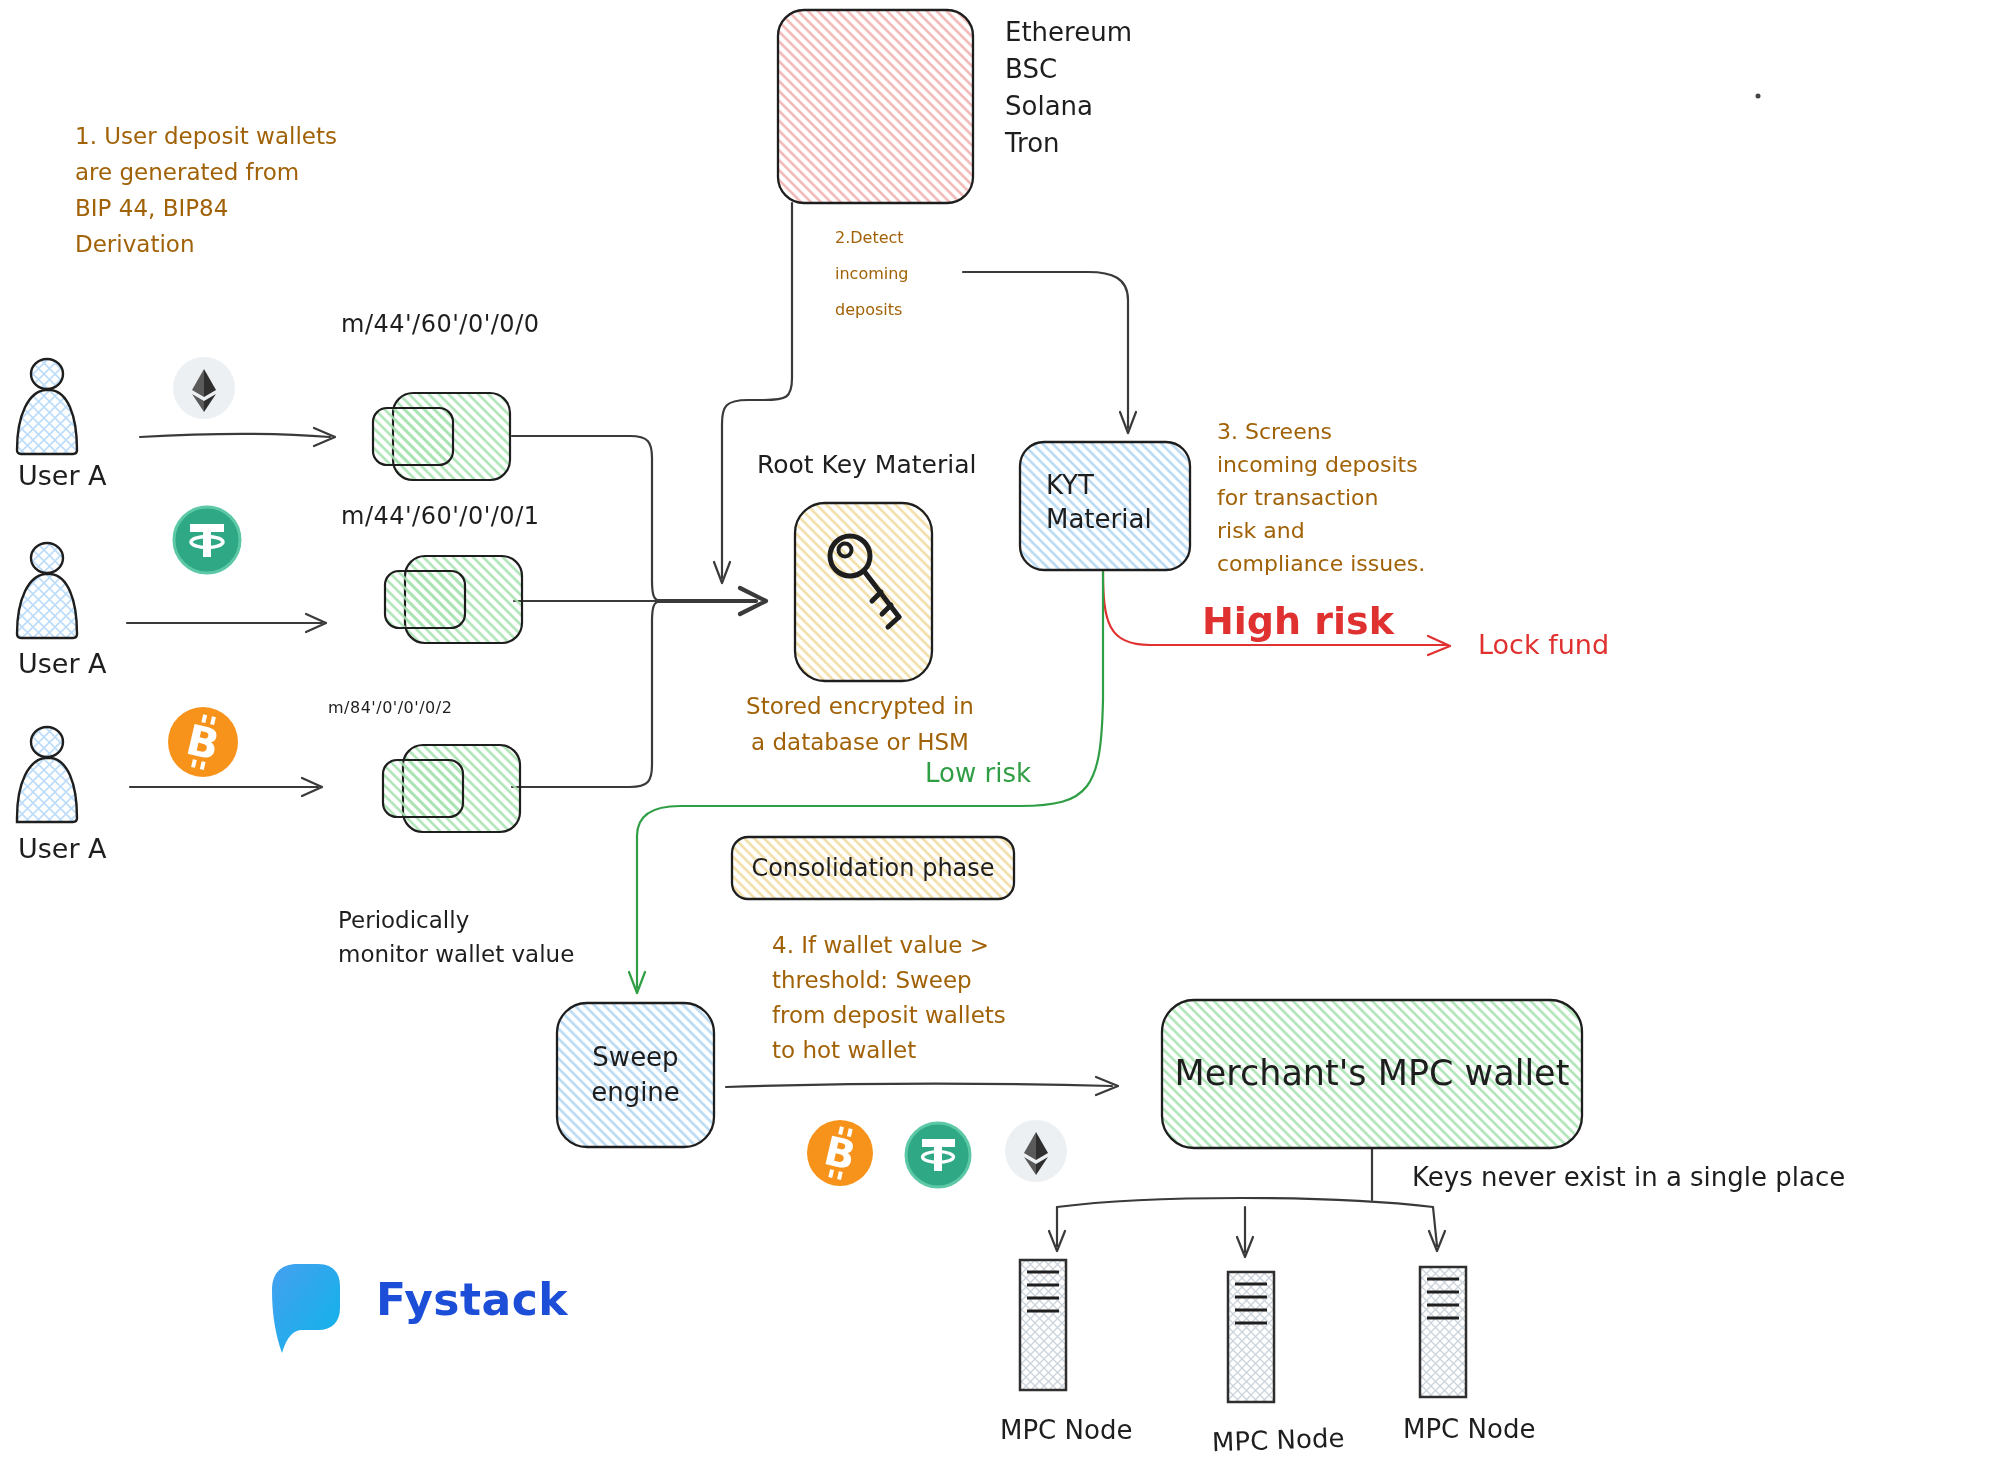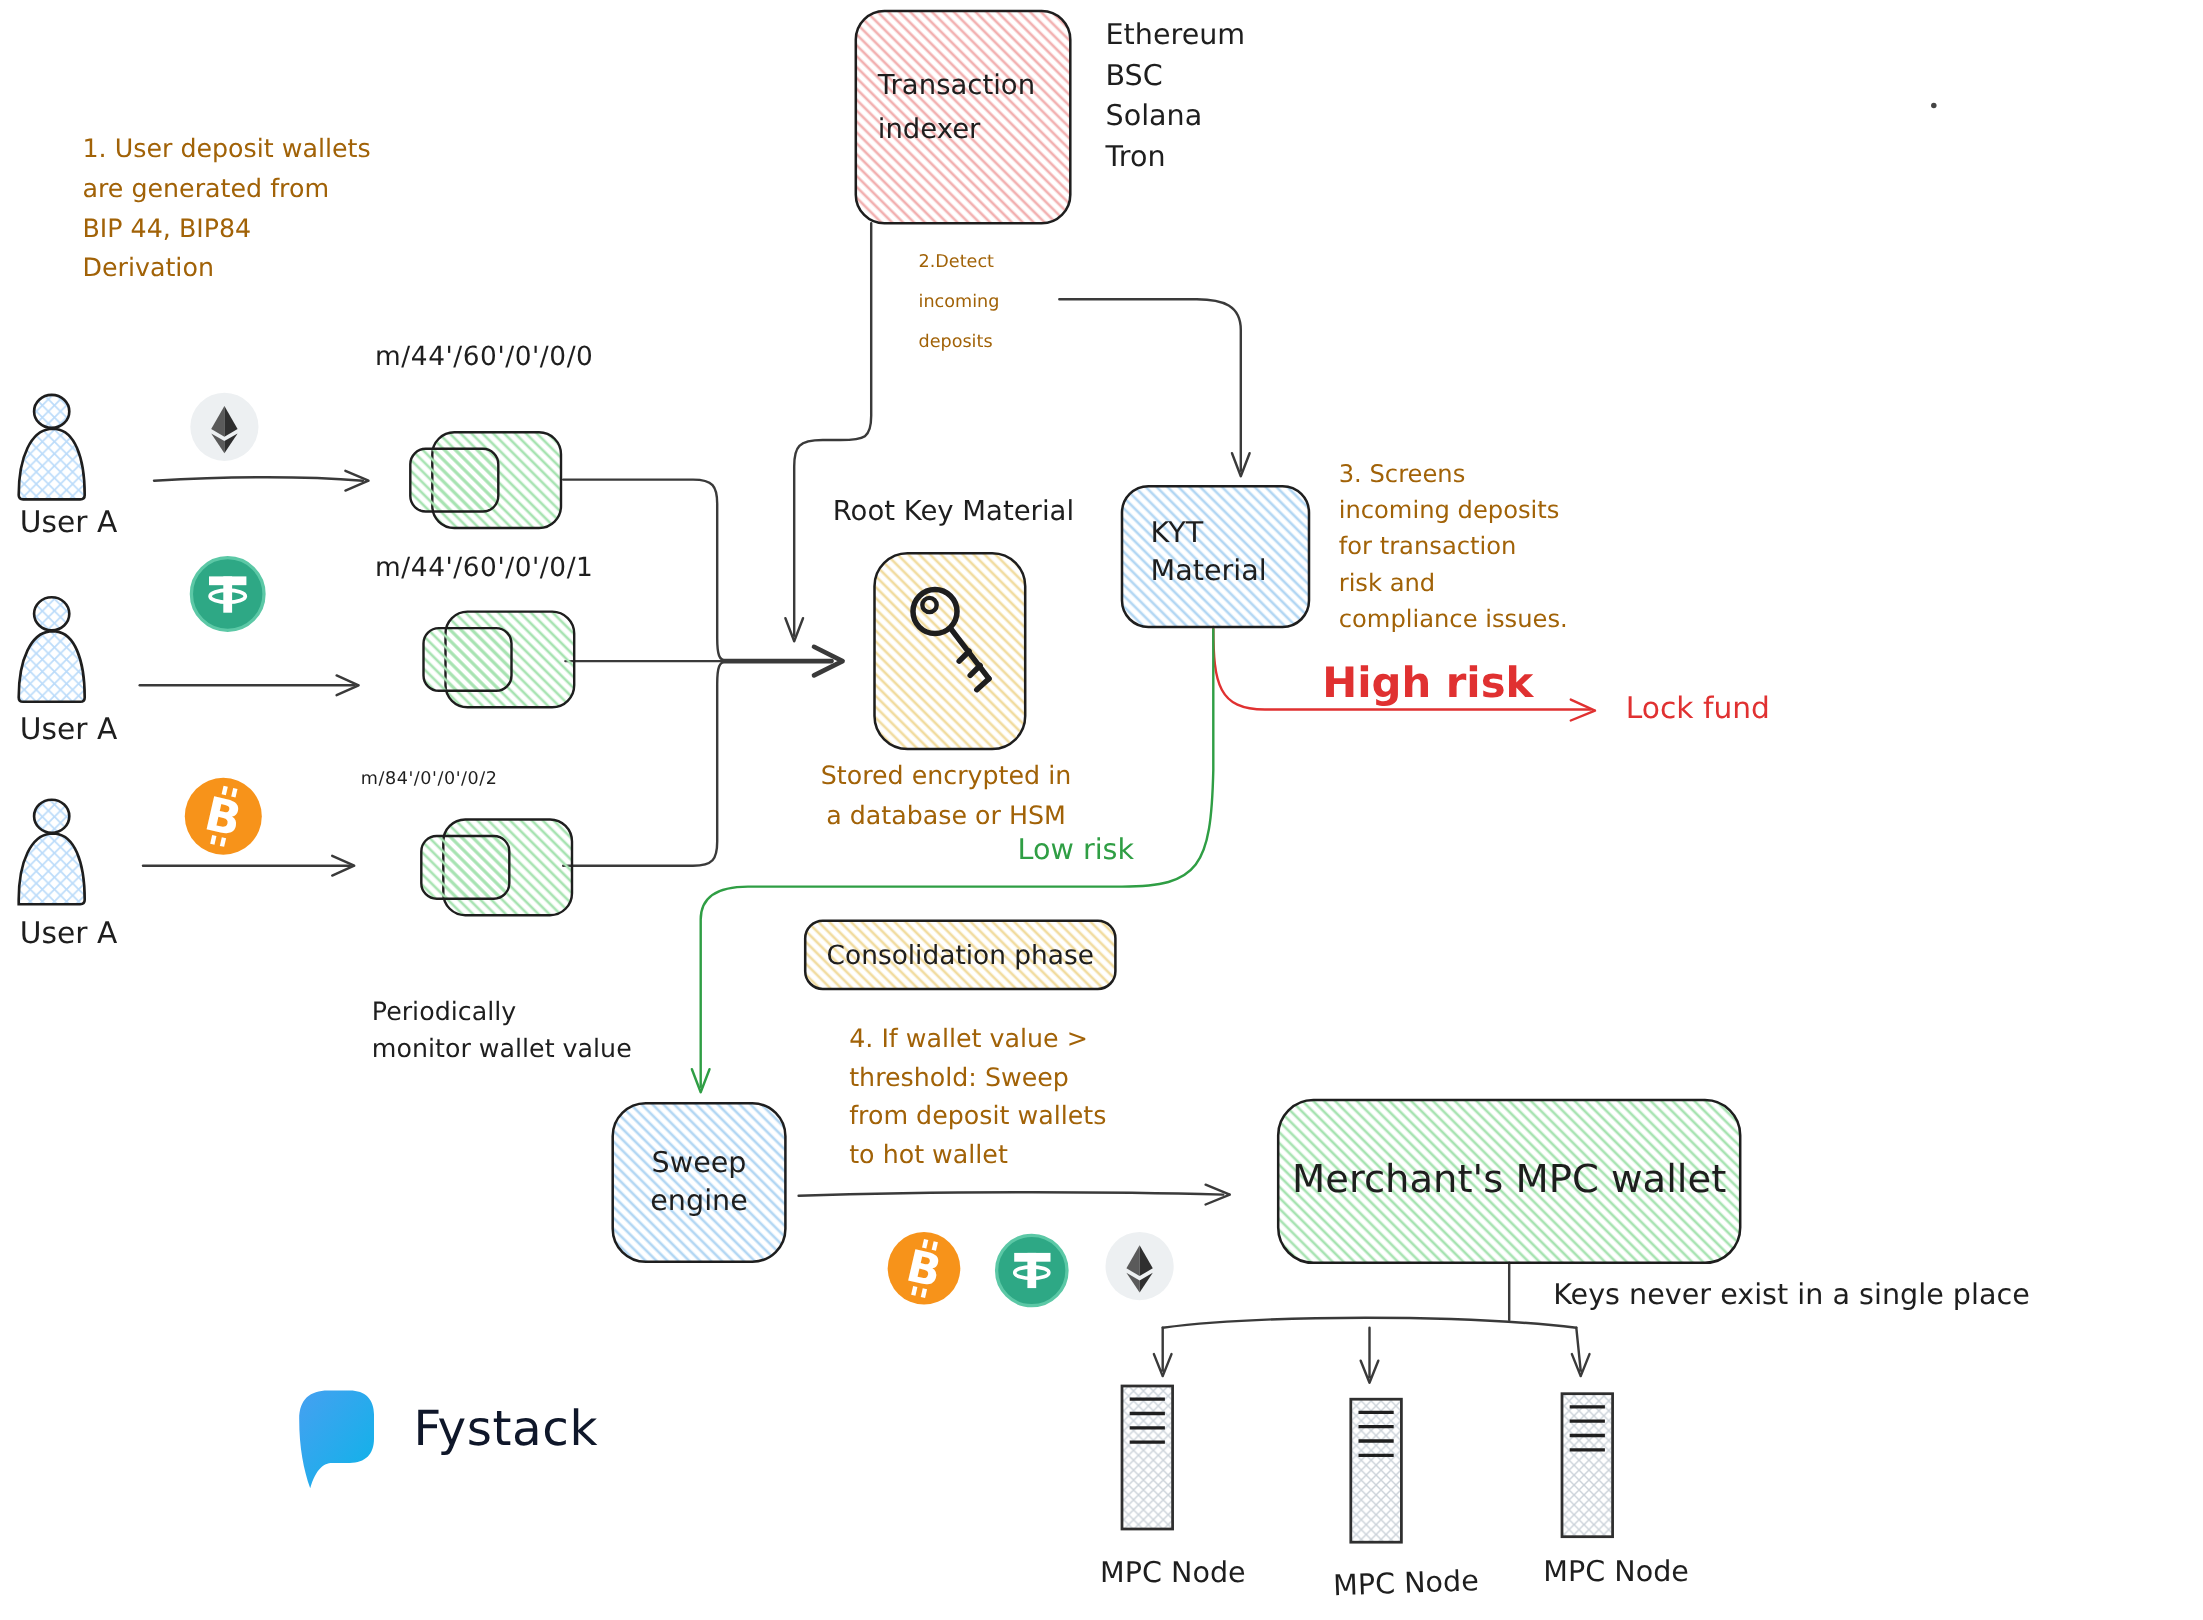--- a/index.html
+++ b/index.html
@@ -5,21 +5,21 @@
   html,body{margin:0;padding:0;background:#ffffff;}
   .canvas{position:relative;width:2003px;height:1473px;background:#ffffff;overflow:hidden;
           font-family:"DejaVu Sans","Liberation Sans",sans-serif;color:#1e1e1e;}
   svg.layer{position:absolute;left:0;top:0;}
   .txt{position:absolute;white-space:pre-line;line-height:1.35;}
   .ink{color:#1e1e1e;}
   .orange{color:#a16207;}
   .red{color:#e03131;}
   .green{color:#2f9e44;}
   .center-box{display:flex;align-items:center;justify-content:center;text-align:center;}
-  .brand-text{font-weight:400;color:#0f172a;letter-spacing:.5px;}
+  .brand-text{font-weight:700;color:#1d4ed8;letter-spacing:.5px;}
 </style>
 </head>
 <body>
 
 <div class="canvas">
 
   <svg class="layer" width="2003" height="1473" viewBox="0 0 2003 1473">
     <defs>
       <pattern id="hpink" width="7" height="7" patternUnits="userSpaceOnUse" patternTransform="rotate(-45)">
         <line x1="3.5" y1="0" x2="3.5" y2="7" stroke="#f2b1b1" stroke-width="2.4"></line>
@@ -215,22 +215,20 @@
       </g>
     </g>
 
     <g transform="translate(262,1256)">
       <path d="M20,97 C14,80 10,60 10,34 C10,16 20,8 36,8 L56,8 C70,8 78,16 78,30 L78,52 C78,66 70,74 56,74 L40,74 C32,74 25,80 20,97 Z" fill="url(#brandGrad)"></path>
     </g>
 
     <circle cx="1758" cy="96" r="2.5" fill="#444"></circle>
   </svg>
 
-  <div class="txt ink" style="left:798px;top:57px;width:170px;font-size:25px;line-height:40px;">Transaction
-indexer</div>
 
   <div class="txt ink" style="left:1005px;top:14px;font-size:26px;line-height:37px;"><span>Ethereum</span>
 <span>BSC</span>
 <span>Solana</span>
 <span>Tron</span></div>
 
   <div class="txt orange" style="left:75px;top:118px;font-size:23px;line-height:36px;">1. User deposit wallets
 are generated from
 BIP 44, BIP84
 Derivation</div>

